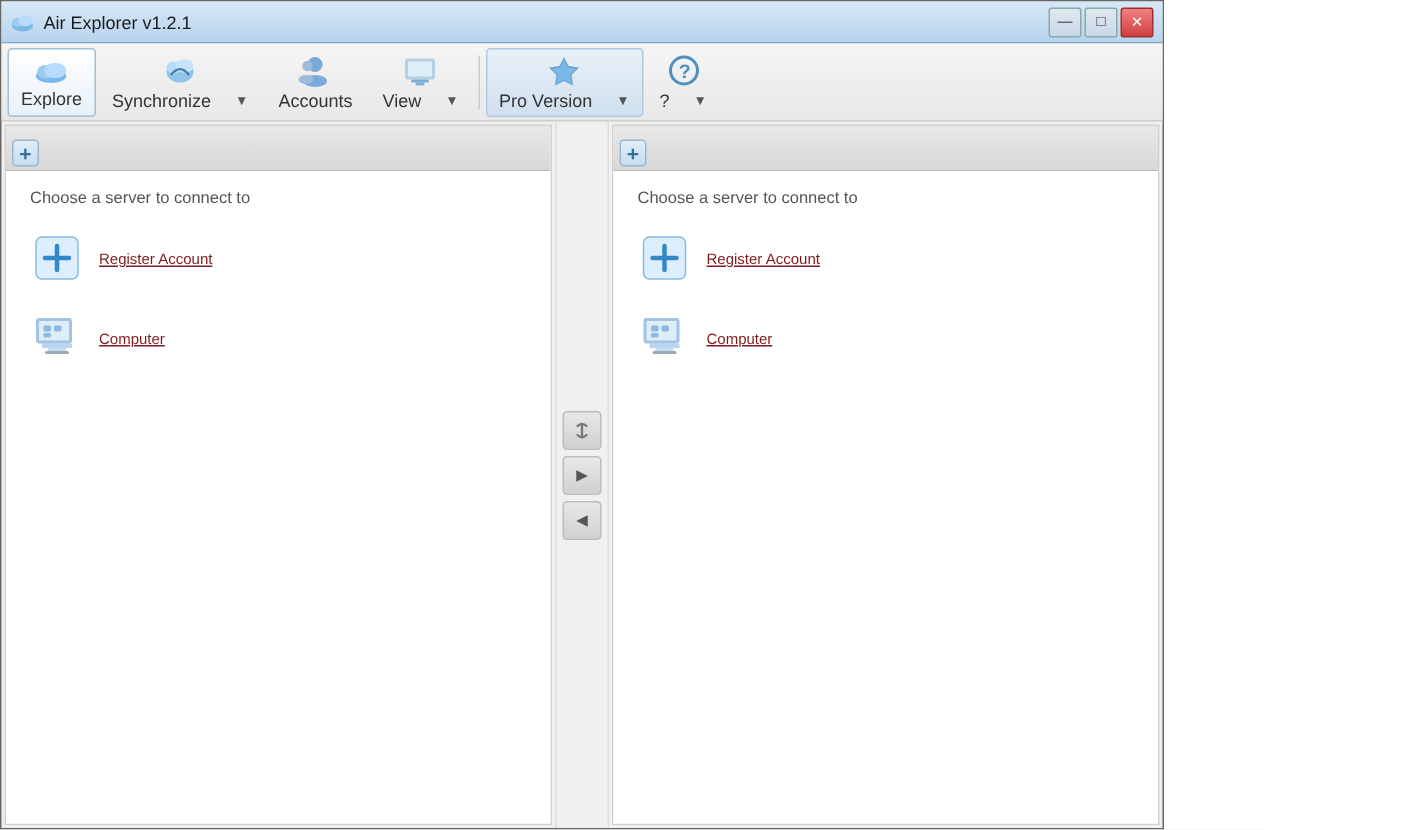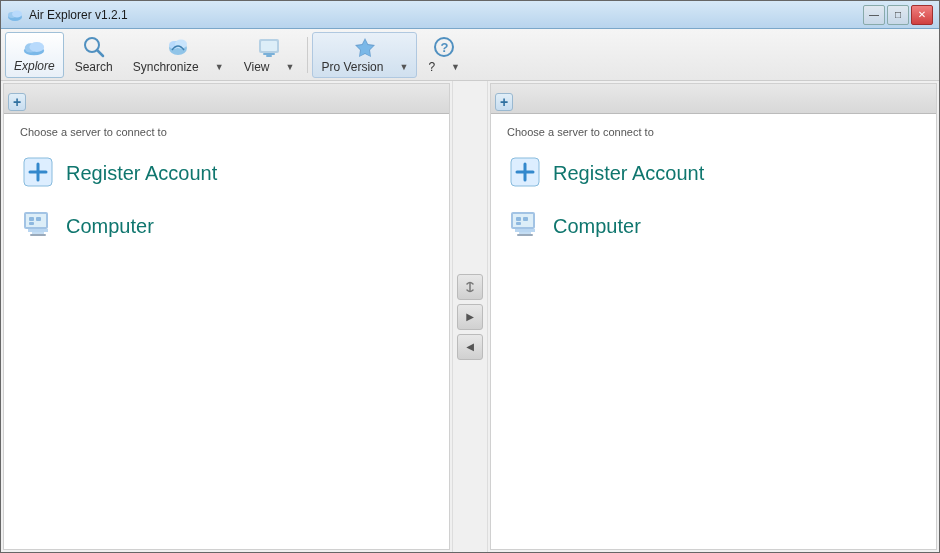--- a/index.html
+++ b/index.html
@@ -7,21 +7,21 @@
       font-family: 'Segoe UI', Tahoma, Geneva, Verdana, sans-serif;
       font-size: 13px;
       background: #fff;
       width: 940px;
       height: 553px;
       overflow: hidden;
     }
 
     
     .window {
-      width: 940px;
+      width: 776px;
       height: 553px;
       border: 1px solid #666;
       display: flex;
       flex-direction: column;
       background: #f0f0f0;
     }
 
     .title-bar {
       background: linear-gradient(to bottom, #d6e8f7, #b8d4ed);
       height: 28px;
@@ -97,21 +97,20 @@
       cursor: pointer;
       gap: 2px;
       min-width: 56px;
       height: 46px;
       background: transparent;
     }
 
     .toolbar-btn.active {
       background: linear-gradient(to bottom, #fff, #e8f0f8);
       border-color: #a0c0d8;
-      font-style: italic;
     }
 
     .toolbar-btn-label {
       font-size: 12px;
       color: #333;
       white-space: nowrap;
     }
 
     .toolbar-icon {
       width: 24px;
@@ -195,22 +194,23 @@
 
     .panel-item {
       display: flex;
       align-items: center;
       gap: 10px;
       margin-bottom: 14px;
       cursor: pointer;
     }
 
     .item-label {
-      color: #0f766e;
-      font-size: 20px;
+      color: #7f1d1d;
+      font-size: 10px;
+      text-decoration: underline;
     }
 
     
     .divider {
       width: 36px;
       display: flex;
       flex-direction: column;
       align-items: center;
       justify-content: center;
       gap: 4px;
@@ -260,45 +260,47 @@
       <div class="toolbar-icon">
         <svg width="26" height="20" viewBox="0 0 26 20">
           <ellipse cx="13" cy="14" rx="11" ry="5" fill="#7ab8e8"></ellipse>
           <ellipse cx="9" cy="11" rx="6" ry="5" fill="#9ccaf0"></ellipse>
           <ellipse cx="16" cy="10" rx="8" ry="5.5" fill="#b8dafc"></ellipse>
         </svg>
       </div>
       <span class="toolbar-btn-label">Explore</span>
     </div>
 
-    <div class="toolbar-btn">
-      <div class="toolbar-icon">
-        <svg width="22" height="22" viewBox="0 0 22 22">
-          <circle cx="9" cy="9" r="7" fill="none" stroke="#5090c0" stroke-width="2"></circle>
-          <line x1="14" y1="14" x2="20" y2="20" stroke="#5090c0" stroke-width="2.5" stroke-linecap="round"></line>
-        </svg>
-      </div>
-      <span class="toolbar-btn-label">Search</span>
-    </div>
 
     <div class="toolbar-btn">
       <div class="toolbar-icon">
         <svg width="24" height="22" viewBox="0 0 24 22">
           <ellipse cx="12" cy="12" rx="9" ry="7" fill="#90c4e8"></ellipse>
           <ellipse cx="8" cy="9" rx="5" ry="4" fill="#b8dafc"></ellipse>
           <ellipse cx="15" cy="8" rx="6" ry="4.5" fill="#c8e4fc"></ellipse>
           <path d="M6,14 Q12,6 18,14" fill="none" stroke="#4080b0" stroke-width="1.5"></path>
         </svg>
       </div>
       <div class="toolbar-btn-row">
         <span class="toolbar-btn-label">Synchronize</span>
         <span class="dropdown-arrow">▼</span>
       </div>
     </div>
 
+    <div class="toolbar-btn">
+      <div class="toolbar-icon">
+        <svg width="24" height="22" viewBox="0 0 24 22">
+          <circle cx="12" cy="7" r="5" fill="#7aaad8"></circle>
+          <ellipse cx="12" cy="18" rx="8" ry="4" fill="#7aaad8"></ellipse>
+          <circle cx="7" cy="8" r="3.5" fill="#9bbcdc"></circle>
+          <ellipse cx="6" cy="17" rx="5" ry="3" fill="#9bbcdc"></ellipse>
+        </svg>
+      </div>
+      <span class="toolbar-btn-label">Accounts</span>
+    </div>
 
 
     <div class="toolbar-btn">
       <div class="toolbar-icon">
         <svg width="24" height="22" viewBox="0 0 24 22">
           <rect x="2" y="3" width="20" height="14" rx="2" fill="#7ab0d8" opacity="0.5"></rect>
           <rect x="4" y="5" width="16" height="10" rx="1" fill="#ddeef8"></rect>
           <rect x="6" y="17" width="12" height="2" rx="1" fill="#7ab0d8"></rect>
           <rect x="9" y="19" width="6" height="2" rx="1" fill="#7ab0d8"></rect>
         </svg>

